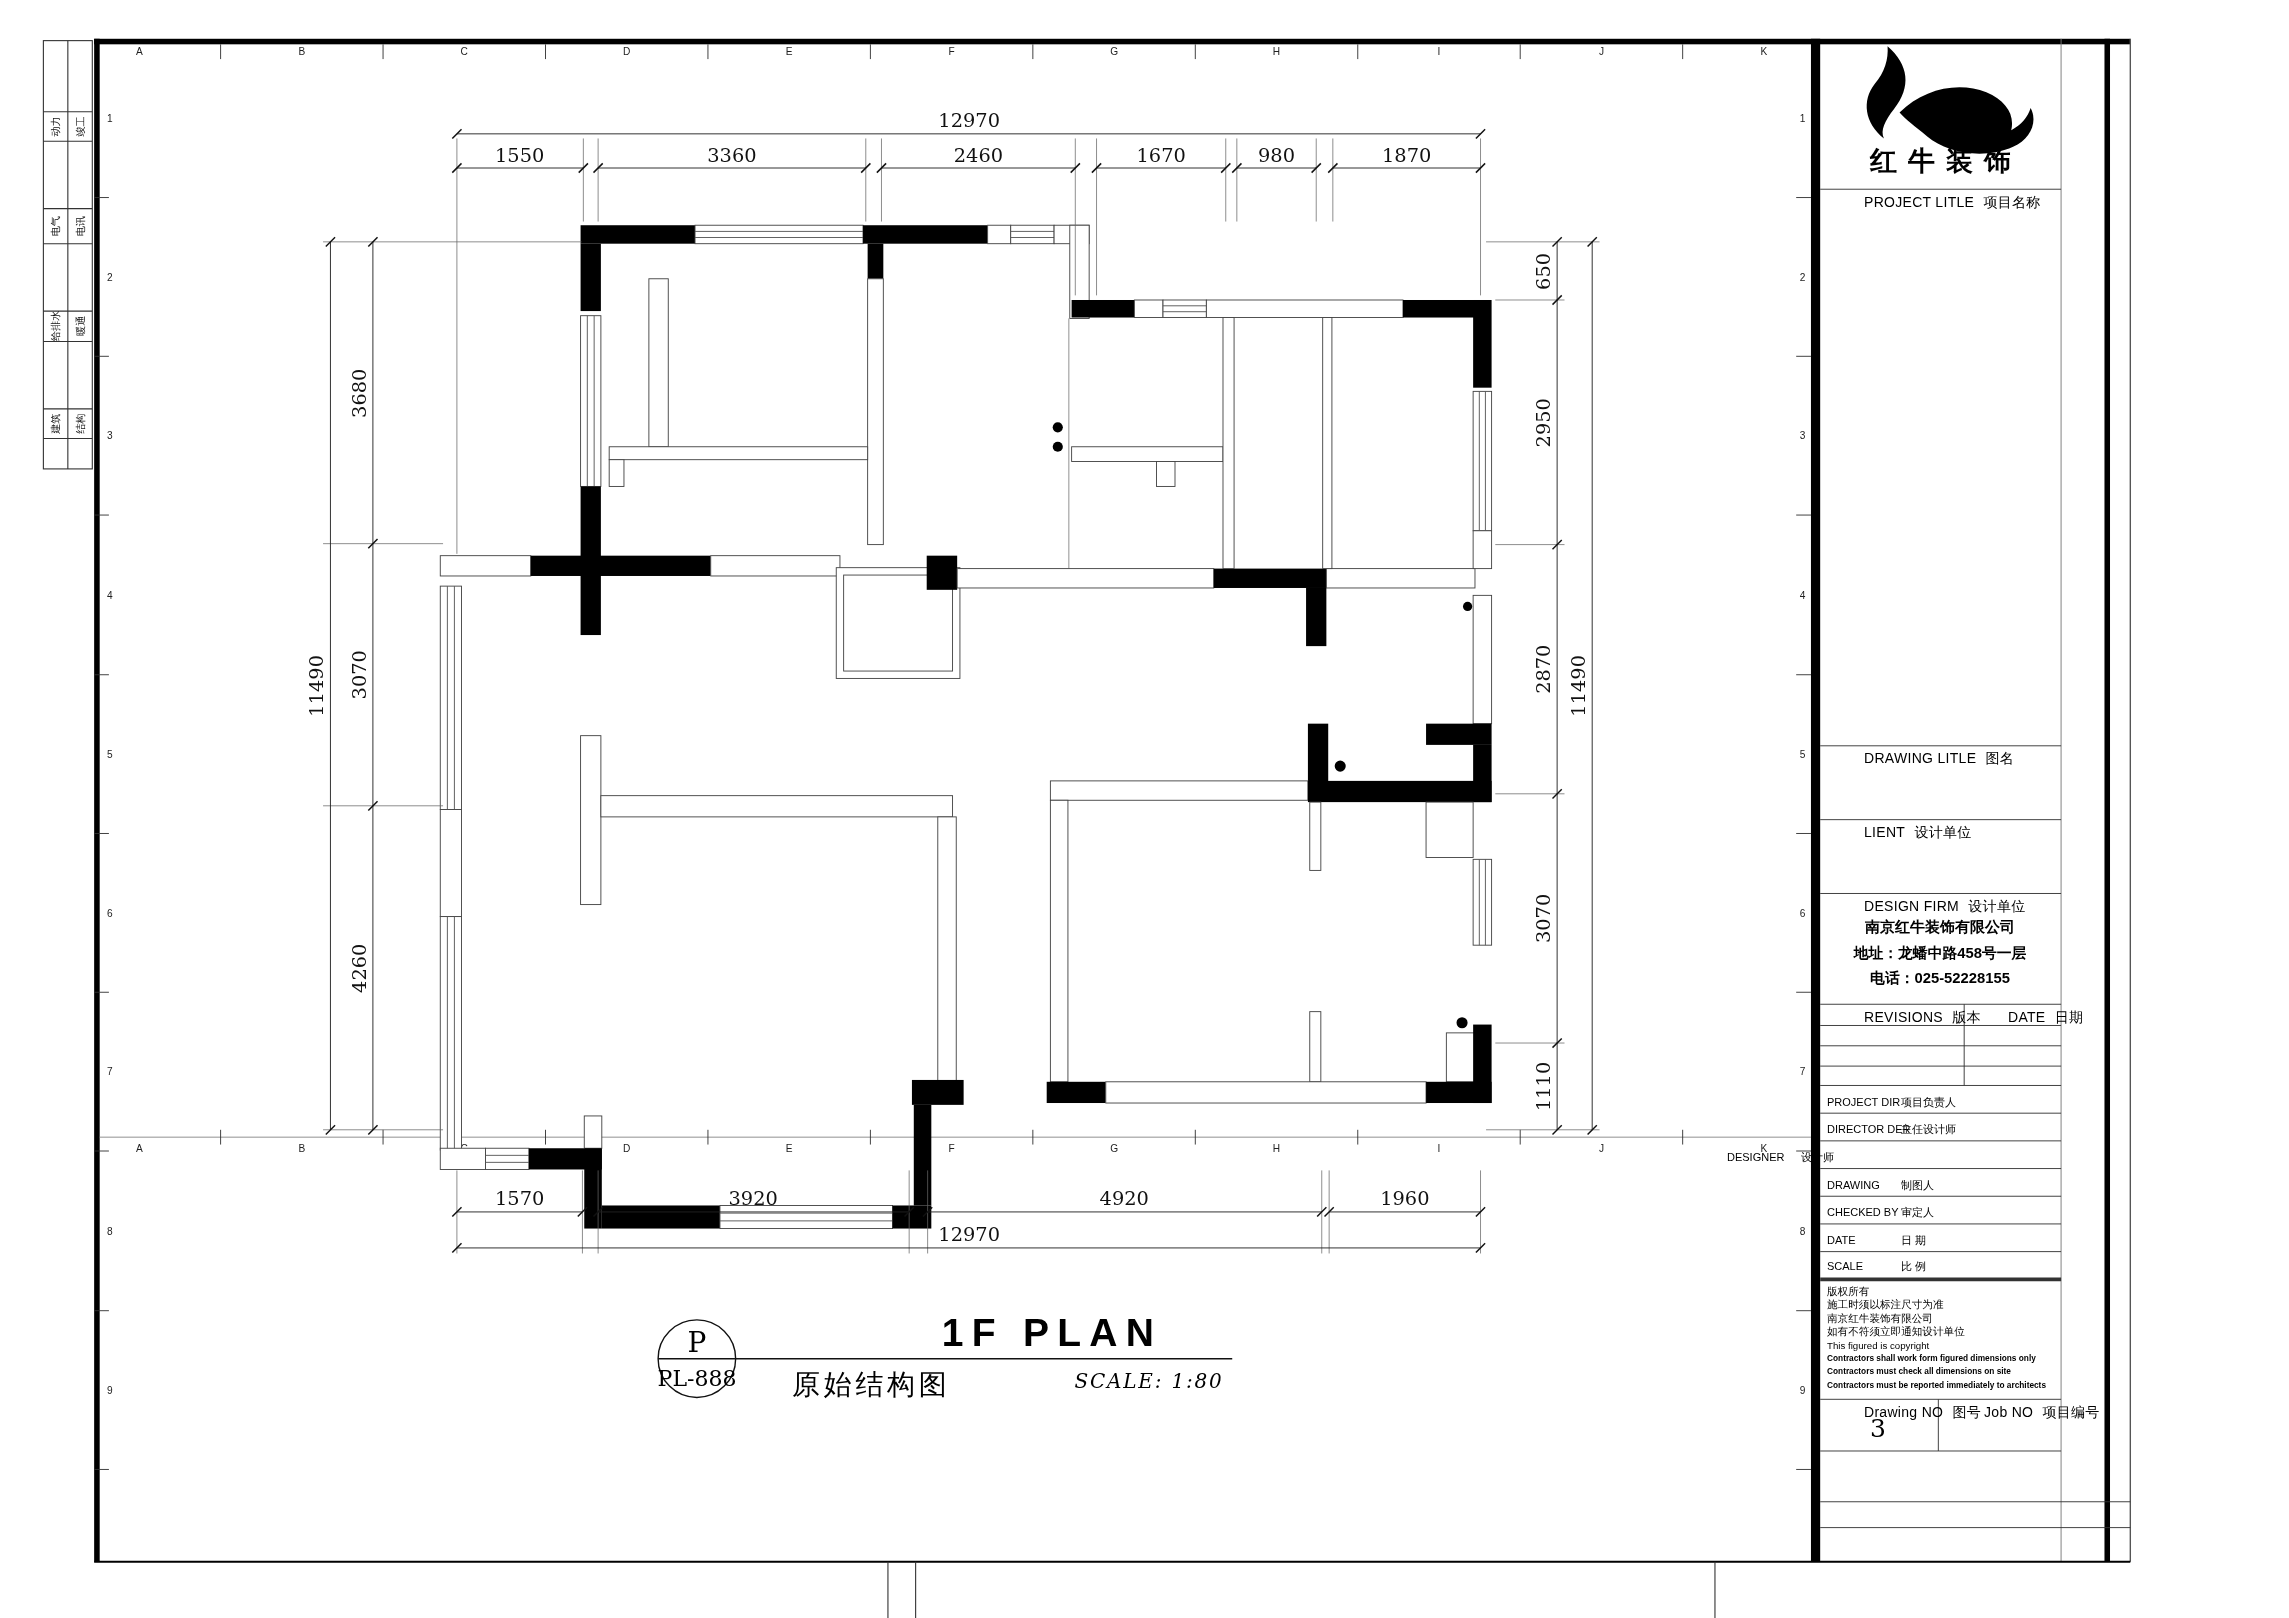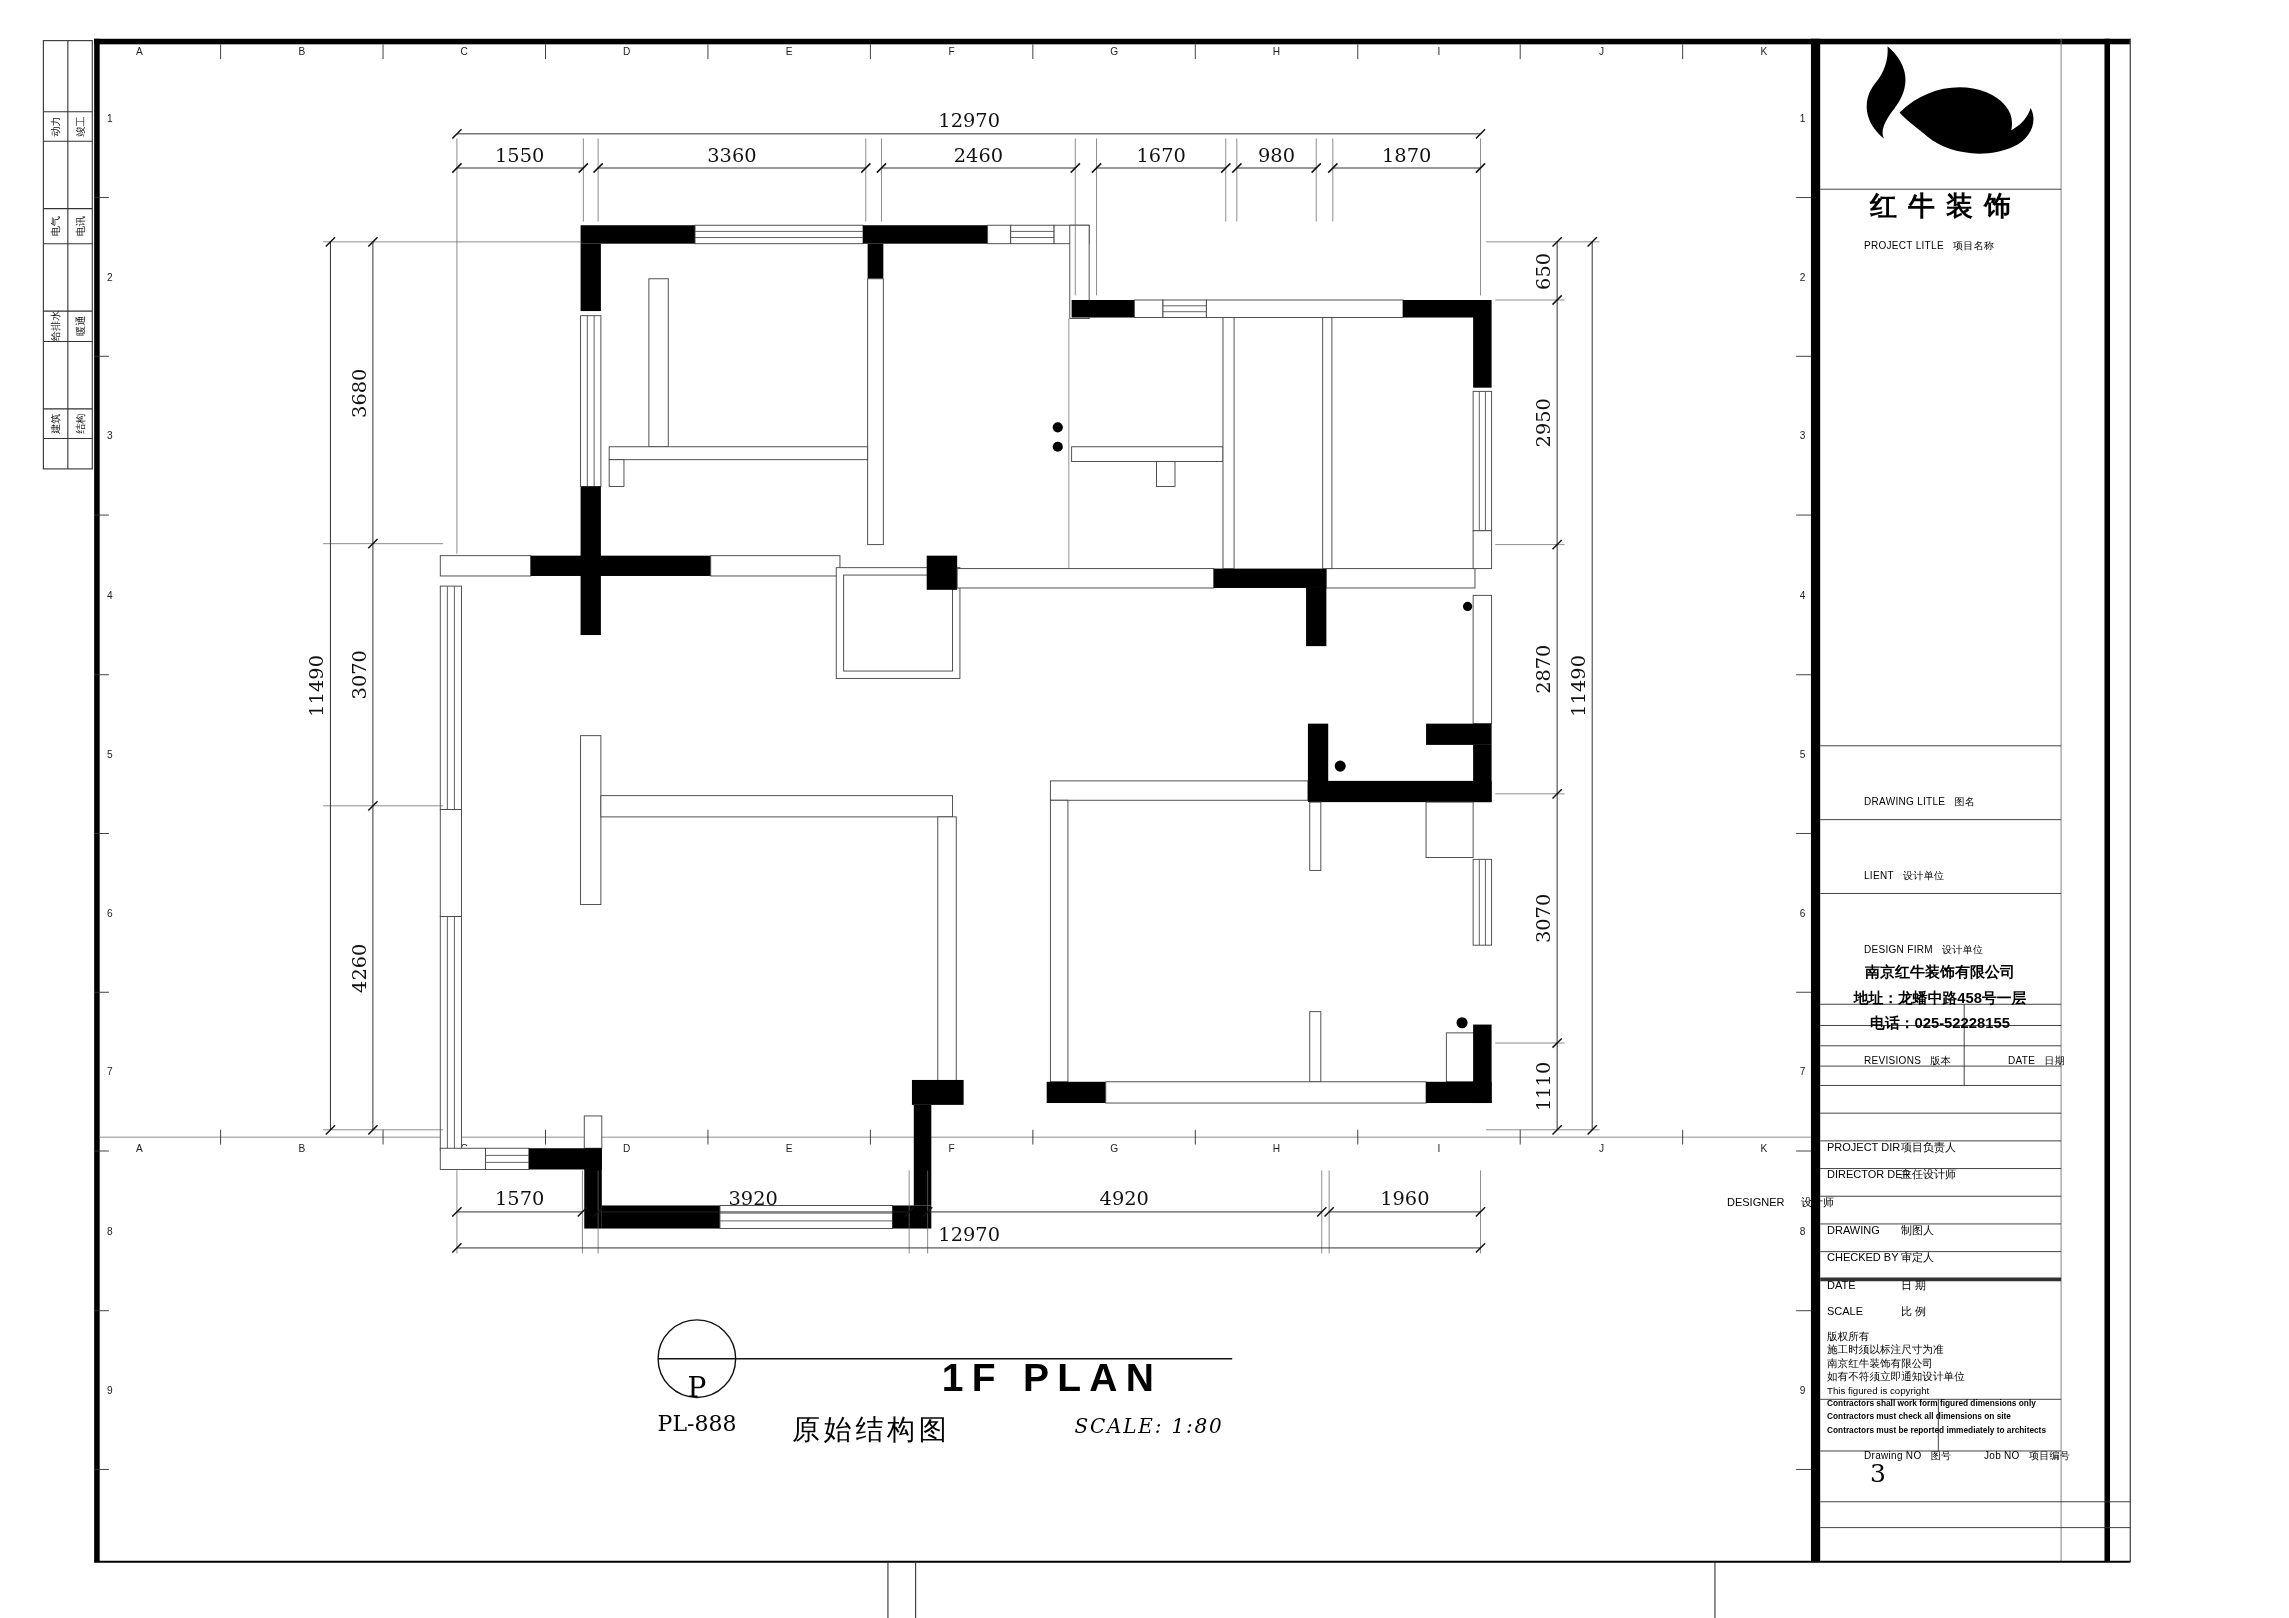--- a/index.html
+++ b/index.html
@@ -9,23 +9,23 @@
   svg text{font-family:"Liberation Sans",sans-serif;fill:#111;}
   .dimtxt{font-family:"DejaVu Serif",serif;font-size:21px;fill:#111;}
   .gridtxt{font-size:11px;fill:#222;}
   .tabtxt{font-size:11px;fill:#111;}
   .wall{fill:#fff;stroke:#444;stroke-width:1;}
   .blk{fill:#000;stroke:none;}
   .wl{stroke:#555;stroke-width:1;}
   .dl{stroke:#222;stroke-width:1;}
   .ext{stroke:#666;stroke-width:0.8;}
   .tick{stroke:#111;stroke-width:1.6;}
-  .abs{position:absolute;white-space:nowrap;margin-top:45px;}
+  .abs{position:absolute;white-space:nowrap;}
   .ctr{transform:translateX(-50%);}
-  .tb-label{font-size:10px;letter-spacing:0.3px;padding-left:37px;}
+  .tb-label{font-size:14px;letter-spacing:0.3px;padding-left:37px;}
   .tb-zh{margin-left:9.2px;}
   .brand{font-size:27px;font-weight:bold;letter-spacing:11px;}
   .firm-name{font-size:15px;font-weight:bold;}
   .firm-line{font-size:14.8px;font-weight:bold;}
   .role-row{font-size:11px;}
   .role-en{display:inline-block;width:74px;}
   .notes div{line-height:13.4px;}
   .notes div:nth-child(-n+4){font-size:10.6px;}
   .notes div:nth-child(5){font-size:9.7px;}
   .notes div:nth-child(n+6){font-size:8.3px;font-weight:bold;}

